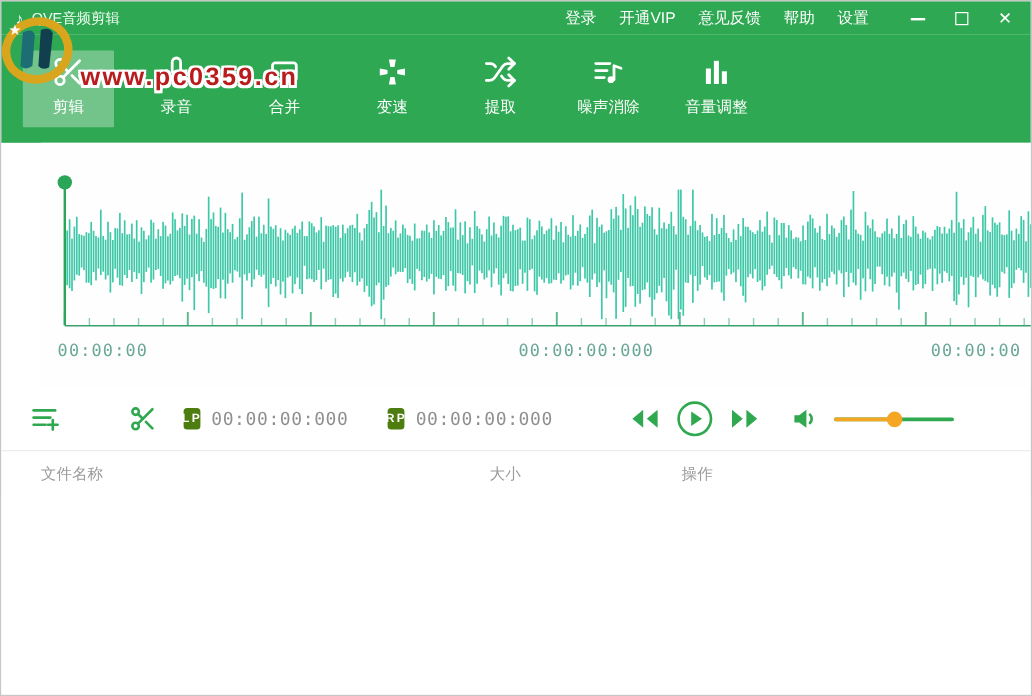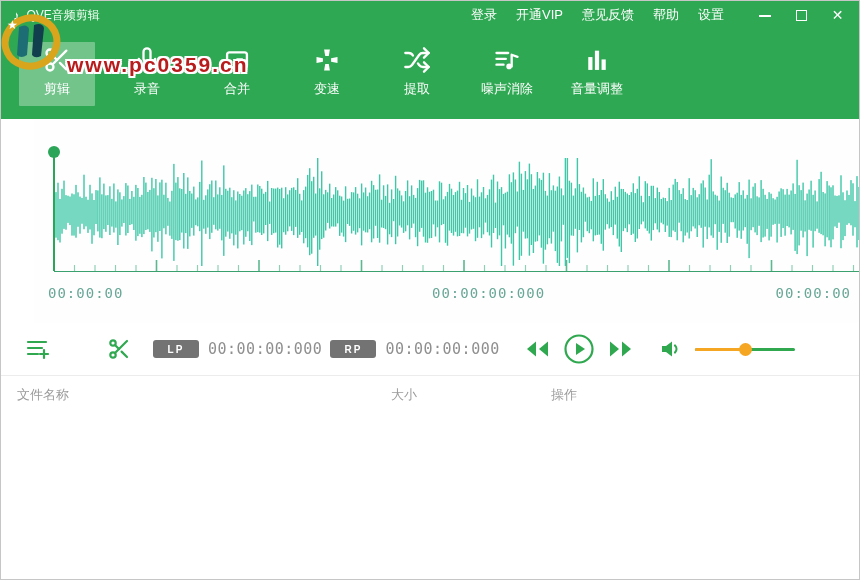--- a/index.html
+++ b/index.html
@@ -59,40 +59,40 @@
   .tc-left { left:14px; }
   .tc-center { left:398px; }
   .tc-right { right:8px; }
 
   
   .controls { height:52px; display:flex; align-items:center; padding:0 16px; }
   .icon-btn { cursor:pointer; display:flex; align-items:center; }
   .icon-btn svg { stroke:#2fa850; fill:none; stroke-width:2.2; stroke-linecap:round;
                   stroke-linejoin:round; }
   .icon-btn svg .fillg { fill:#2fa850; stroke:none; }
-  .badge { background:#737373; color:#fff; font-size:10px; font-weight:bold;
-           letter-spacing:2px; border-radius:3px; width:46px; height:18px;
+  .badge { background:#4d7c0f; color:#fff; font-size:10px; font-weight:bold;
+           letter-spacing:2px; border-radius:3px; width:14px; height:18px;
            display:flex; align-items:center; justify-content:center; }
   .time-val { font-family:"DejaVu Sans Mono",monospace; font-size:15px; color:#8f8f8f;
               margin-left:9px; letter-spacing:0.5px; }
   .spacer { flex:1; }
 
   .vol-slider { position:relative; width:100px; height:14px; margin-left:14px;
                 margin-right:48px; cursor:pointer; }
   .vol-track { position:absolute; left:0; right:0; top:6px; height:2.5px;
                background:#2fa850; border-radius:2px; }
   .vol-fill  { position:absolute; left:0; top:6px; height:2.5px;
                background:#f5a623; border-radius:2px; }
   .vol-handle{ position:absolute; top:0.5px; width:13px; height:13px; border-radius:50%;
                background:#f5a623; }
 
   
   .file-table { border-top:1px solid #ececec; }
   .table-head { display:grid; grid-template-columns:374px 160px 198px auto;
-                height:38px; align-items:center; padding:0 16px; }
+                height:38px; align-items:center; padding:0 33px; }
   .table-head .col { font-size:13px; color:#9b9b9b; }
   .table-body { height:162px; background:#fff; }
 </style>
 </head>
 <body>
 
 <div class="window">
 
   <div class="titlebar">
     <span class="app-icon">♪</span>
@@ -686,21 +686,21 @@
       <svg width="24" height="24" viewBox="0 0 24 24">
           <circle cx="6" cy="6" r="2.7"></circle>
           <circle cx="6" cy="18" r="2.7"></circle>
           <path d="M20 4 8.2 15.8"></path>
           <path d="M14.6 14.6 20 20"></path>
           <path d="M8.2 8.2 12 12"></path>
         </svg>
     </div>
     <div class="badge" style="margin-left:22px;">LP</div>
     <span class="time-val">00:00:00:000</span>
-    <div class="badge" style="margin-left:8px;">RP</div>
+    <div class="badge" style="margin-left:33px;">RP</div>
     <span class="time-val">00:00:00:000</span>
     <div class="spacer"></div>
     <div class="icon-btn">
       <svg width="26" height="18" viewBox="0 0 26 18">
           <polygon class="fillg" points="12,1.5 3,9 12,16.5"></polygon>
           <polygon class="fillg" points="24,1.5 15,9 24,16.5"></polygon>
         </svg>
     </div>
     <div class="icon-btn" style="margin:0 13px;">
       <svg width="32" height="32" viewBox="0 0 32 32">

